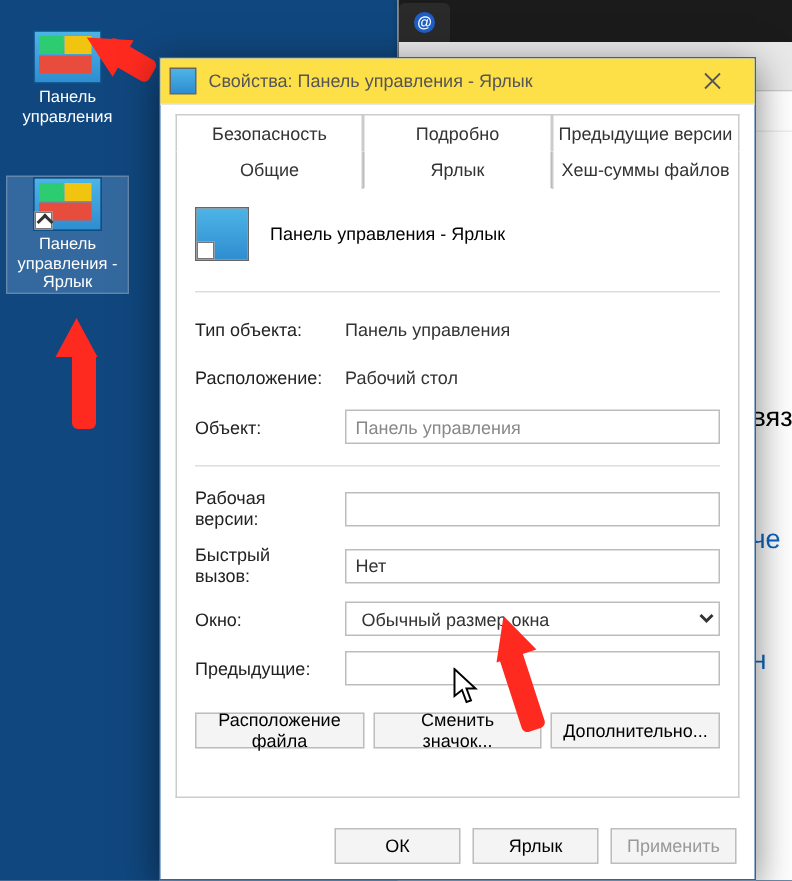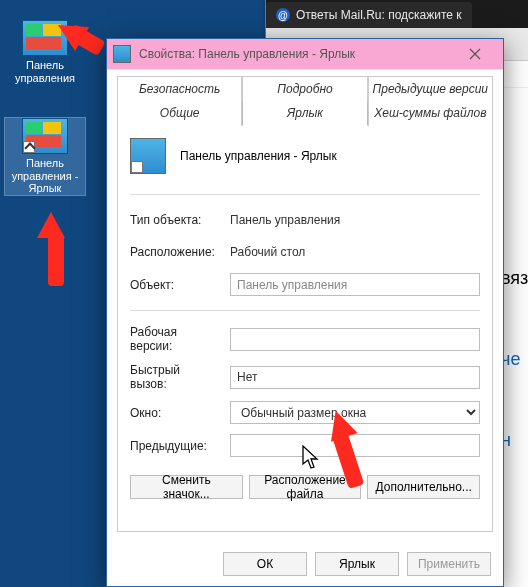--- a/index.html
+++ b/index.html
@@ -108,37 +108,36 @@
     position:absolute;
     left:106px; top:38px;
     width:396px; height:547px;
     background:#fff;
     border:1px solid #2a66a3;
     box-shadow:0 6px 24px rgba(0,0,0,0.5);
     display:flex; flex-direction:column;
     z-index:5;
   }
   .titlebar {
-    height:30px; background:#f9a8d4;
+    height:30px; background:#fde047;
     display:flex; align-items:center; gap:8px; padding:0 6px;
     border-bottom:1px solid #e6e6e6;
   }
   .titlebar .ticon {
     width:16px; height:16px;
     background: linear-gradient(#4db4e6,#2f8dd0);
     border:1px solid #666;
   }
   .titlebar .ttext { flex:1; font-size:12px; color:#555; }
   .titlebar .closebtn {
     width:44px; height:22px; display:flex; align-items:center; justify-content:center;
     color:#444; font-size:14px;
   }
   .tabs {
     padding: 6px 10px 0 10px;
-    font-style: italic;
   }
   .tabrow {
     display:flex;
   }
   .tabitem {
     flex:1;
     text-align:center;
     padding:5px 0;
     font-size:12px;
     border:1px solid #ccc;
@@ -250,21 +249,20 @@
         <div class="r"></div>
       <div class="shortcut"></div>
     </div>
     <div>Панель управления - Ярлык</div>
   </div>
 
   <div class="browser">
     <div class="tabbar">
       <div class="tab">
         <div class="favicon">@</div>
-        <span>Ответы Mail.Ru: подскажите к</span>
       </div>
     </div>
     <div class="toolbar">
       <div class="toolbtn">
         <svg width="14" height="14" viewBox="0 0 14 14">
             <path d="M1 3h12M1 7h12M1 11h12" stroke="#555" stroke-width="1.6"></path>
           </svg>
       </div>
     </div>
     <div class="bm">
@@ -339,22 +337,22 @@
         <select class="field">
           <option>Обычный размер окна</option>
         </select>
       </div>
       <div class="row">
         <div class="lbl">Предыдущие:</div>
         <input class="field" value="" style="">
       </div>
 
       <div class="btnrow">
+        <button class="btn">Расположение файла</button>
         <button class="btn">Сменить значок...</button>
-        <button class="btn">Расположение файла</button>
         <button class="btn">Дополнительно...</button>
       </div>
     </div>
 
     <div class="dlg-footer">
       <button class="btn">ОК</button>
       <button class="btn">Ярлык</button>
       <button class="btn" style="color:#999;">Применить</button>
     </div>
   </div>

